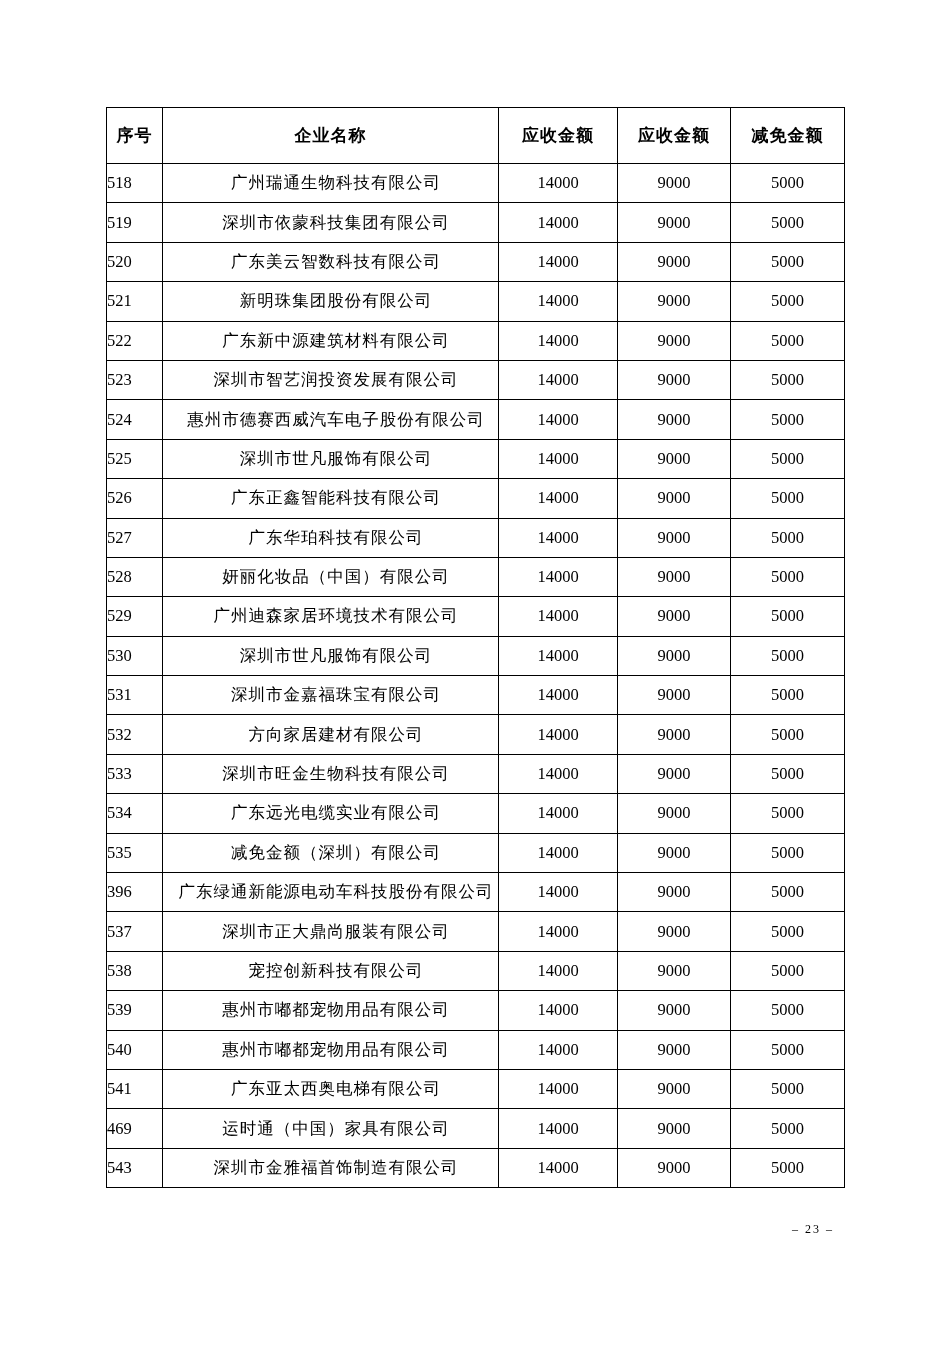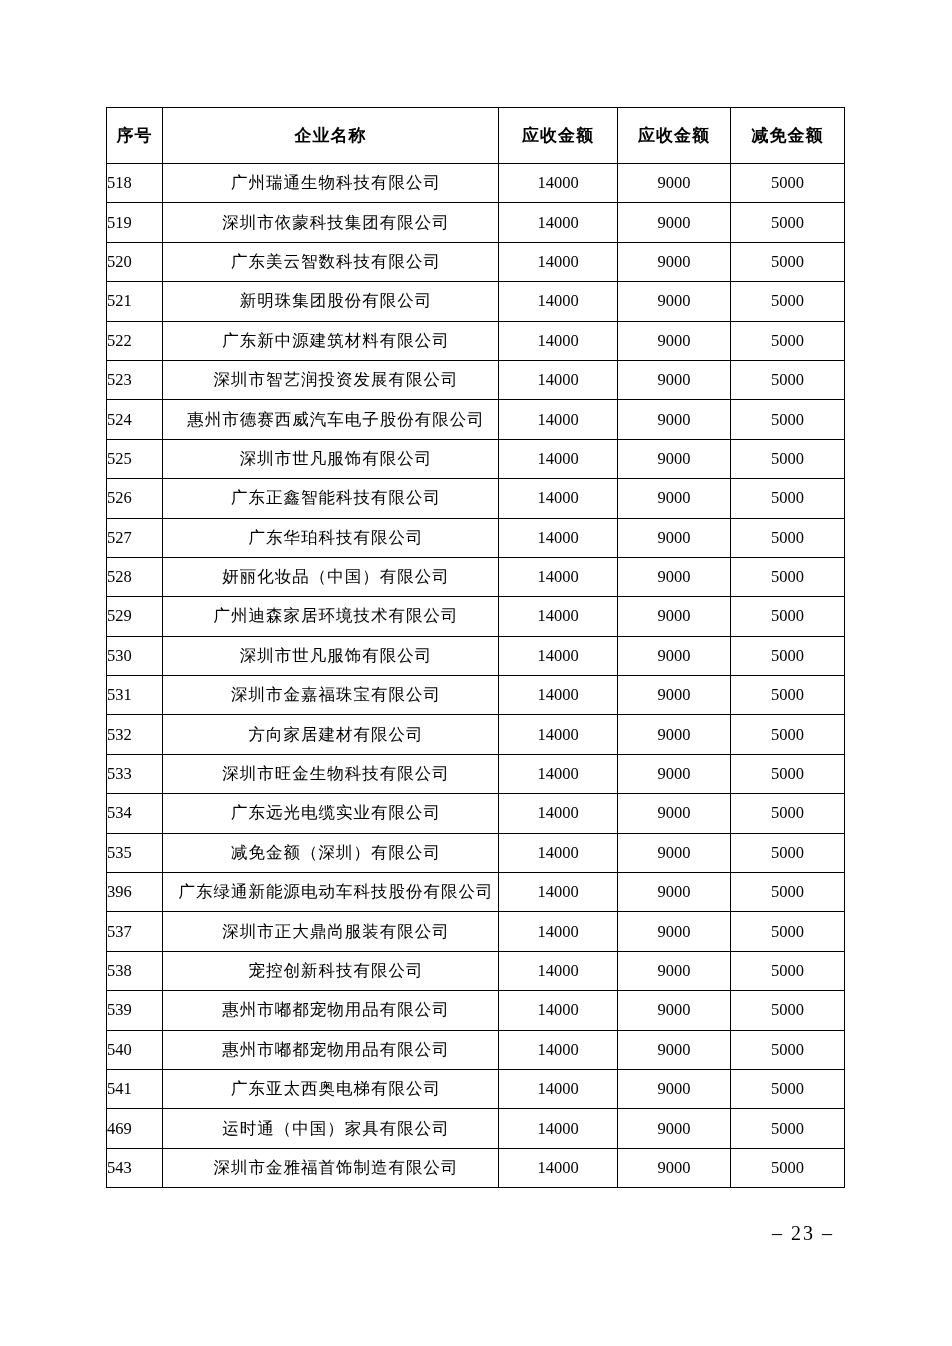--- a/index.html
+++ b/index.html
@@ -39,21 +39,21 @@
     font-size: 16.5px;
     vertical-align: middle;
   }
   td.c-no { font-size: 16px; }
   td.c-name { text-align: center; padding-left: 11px; letter-spacing: 1px; }
   td.c-amt { text-align: center; font-size: 16.5px; }
   .page-number {
     position: absolute;
     top: 1222px;
     right: 118px;
-    font-size: 20px;
+    font-size: 12px;
     letter-spacing: 2px;
   }
 </style>
 </head>
 <body>
 
 <div class="page">
 
   <table class="fee-table">
     <colgroup>

